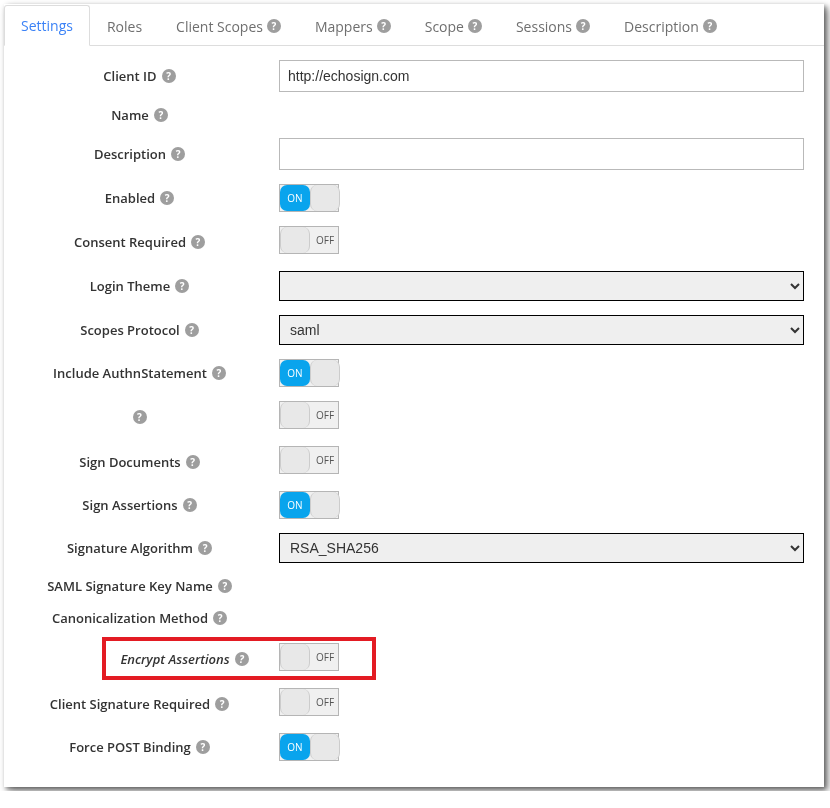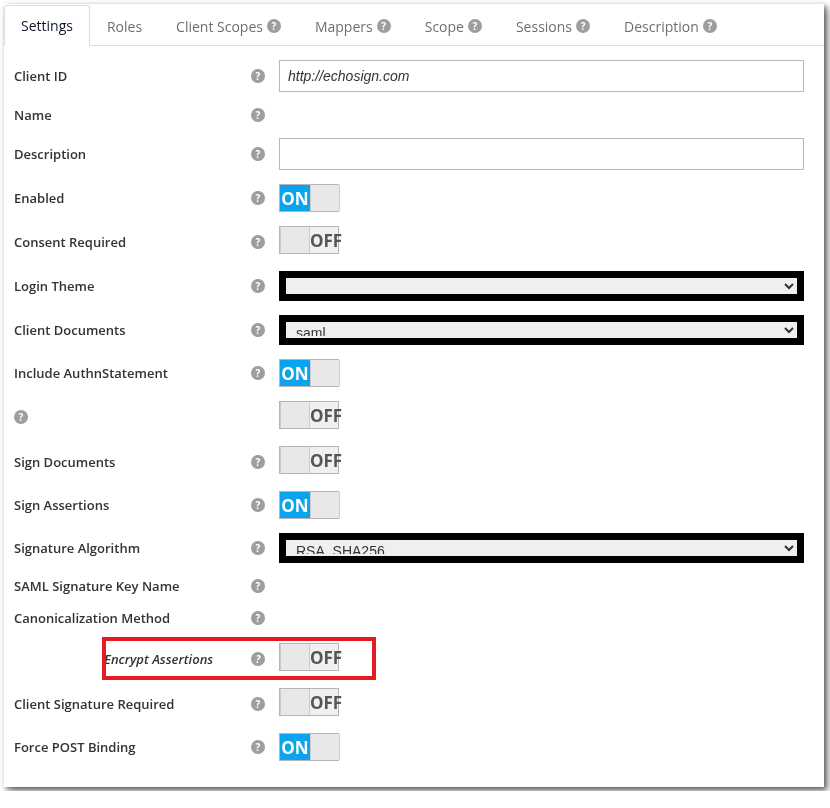--- a/index.html
+++ b/index.html
@@ -27,21 +27,21 @@
     font-size: 14px;
     display: flex;
     align-items: center;
     gap: 4px;
     border: 1px solid transparent;
     border-bottom: none;
     position: relative;
     top: 1px;
   }
   .tab.active {
-    color: #0f172a;
+    color: #3b82f6;
     background: #fff;
     border: 1px solid #ddd;
     border-bottom: 1px solid #fff;
     border-radius: 3px 3px 0 0;
   }
   .help-icon {
     display: inline-flex;
     align-items: center;
     justify-content: center;
     width: 14px;
@@ -75,63 +75,63 @@
     font-style: italic;
   }
   .label-cell {
     width: 265px;
     text-align: right;
     padding-right: 14px;
     color: #333;
     font-weight: 600;
     font-size: 13px;
     display: flex;
-    justify-content: space-between;
+    justify-content: center;
     align-items: center;
     gap: 5px;
   }
   .control-cell {
     flex: 1;
     padding-right: 10px;
   }
   input.text-input {
     width: 100%;
     height: 32px;
     border: 1px solid #b9b9b9;
     padding: 4px 8px;
     font-size: 14px;
     color: #333;
     background: #fff;
-    font-style: italic;
   }
   select.select-input {
     width: 100%;
     height: 30px;
-    border: 7px solid #000000;
+    border: 1px solid #000000;
     padding: 2px 6px;
     font-size: 14px;
     background: #efefef;
     color: #333;
   }
   .toggle {
     display: inline-flex;
     width: 60px;
     height: 28px;
     border: 1px solid #b5b5b5;
     background: #f0f0f0;
     cursor: pointer;
     user-select: none;
   }
   .toggle .seg {
     flex: 0 0 30px;
     display: flex;
     align-items: center;
     justify-content: center;
-    font-size: 17px;
-    font-weight: 700;
+    font-size: 10px;
+    font-weight: 400;
+    border-radius: 7px;
   }
   .toggle .seg.on-active {
     background: #09a4ed;
     color: #fff;
   }
   .toggle .seg.off-active {
     color: #555;
   }
   .toggle .seg.knob {
     background: #e8e8e8;
@@ -235,21 +235,21 @@
       </div>
       <div class="control-cell">
         <select class="select-input">
           <option></option>
         </select>
       </div>
     </div>
 
     <div class="form-row">
       <div class="label-cell">
-        <span>Client Documents</span>
+        <span>Scopes Protocol</span>
         <span class="help-icon">?</span>
       </div>
       <div class="control-cell">
         <select class="select-input">
           <option>saml</option>
         </select>
       </div>
     </div>
 
     <div class="form-row">

